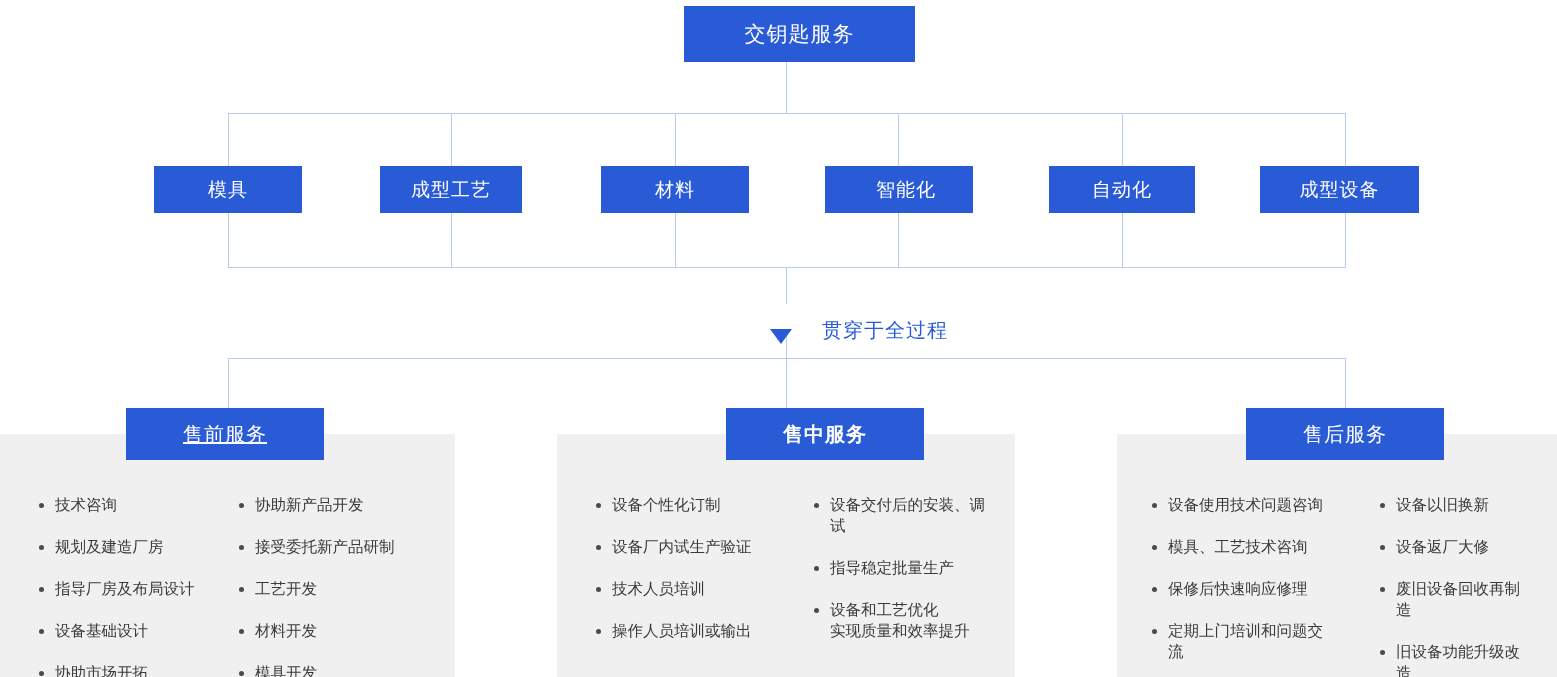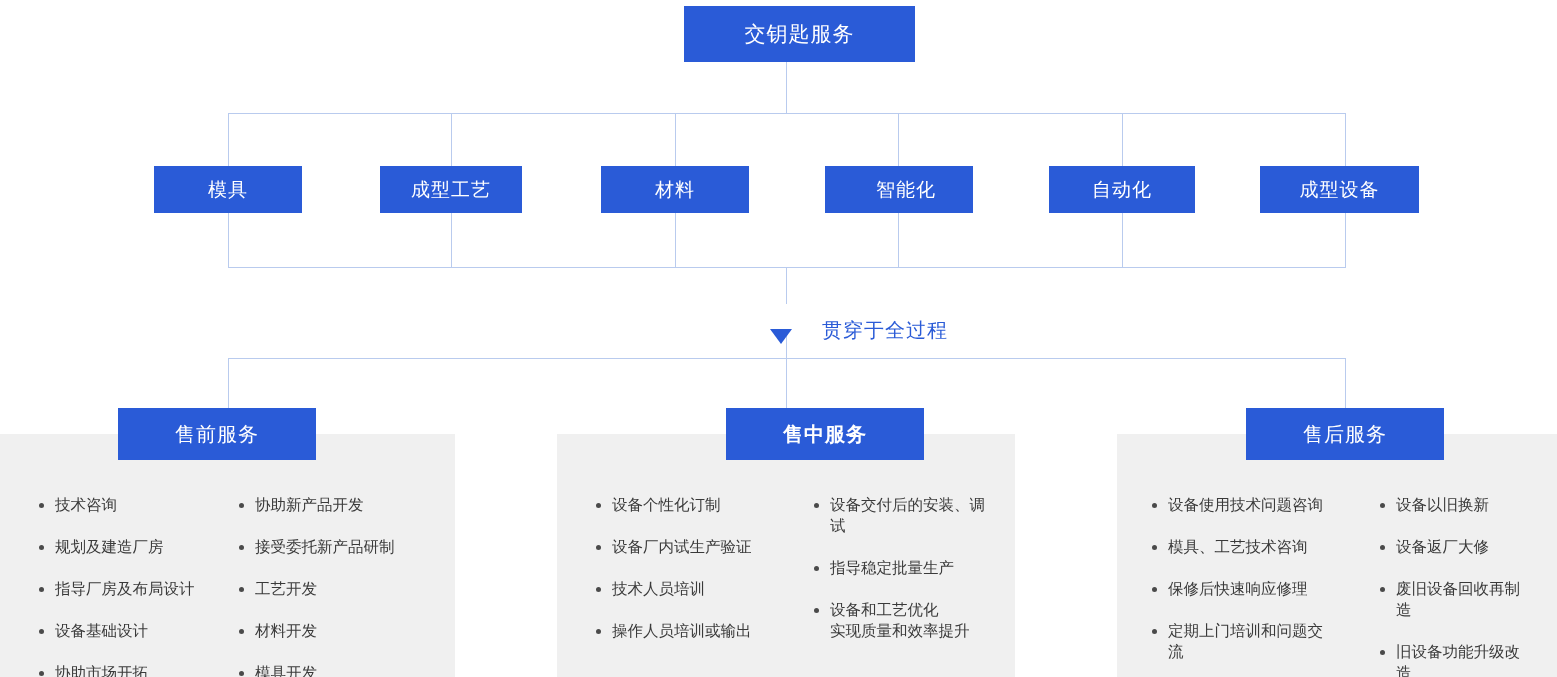--- a/index.html
+++ b/index.html
@@ -201,21 +201,21 @@
             <ul class="bullets">
               <li>协助新产品开发</li>
               <li>接受委托新产品研制</li>
               <li>工艺开发</li>
               <li>材料开发</li>
               <li>模具开发</li>
             </ul>
           </div>
         </div>
       </div>
-      <div class="node node-sec" style="left: 118px;">
+      <div class="node node-sec" style="left: 126px; text-decoration: underline;">
         <span>售前服务</span>
       </div>
       <div class="panel" style="left: 557px; width: 458px;">
         <div class="panel-inner">
           <div class="col" style="width: 222px; padding-left: 22px;">
             <ul class="bullets">
               <li>设备个性化订制</li>
               <li>设备厂内试生产验证</li>
               <li>技术人员培训</li>
               <li>操作人员培训或输出</li>

